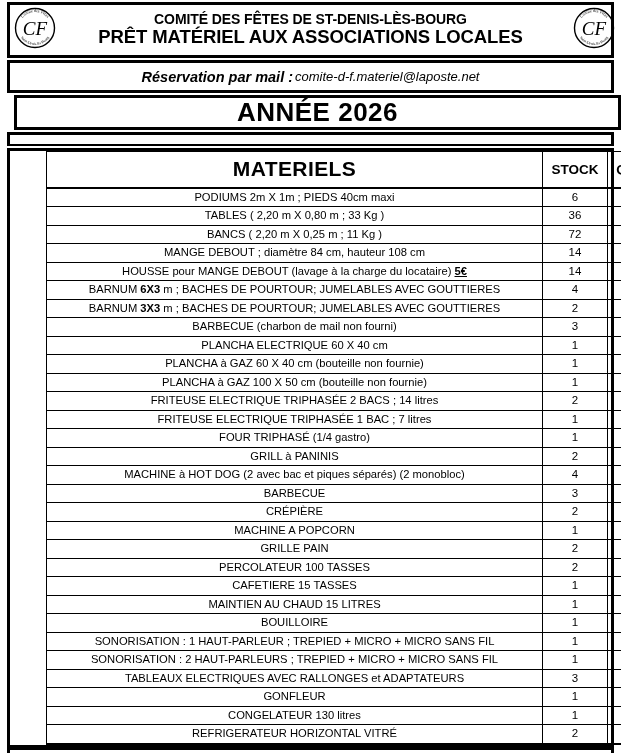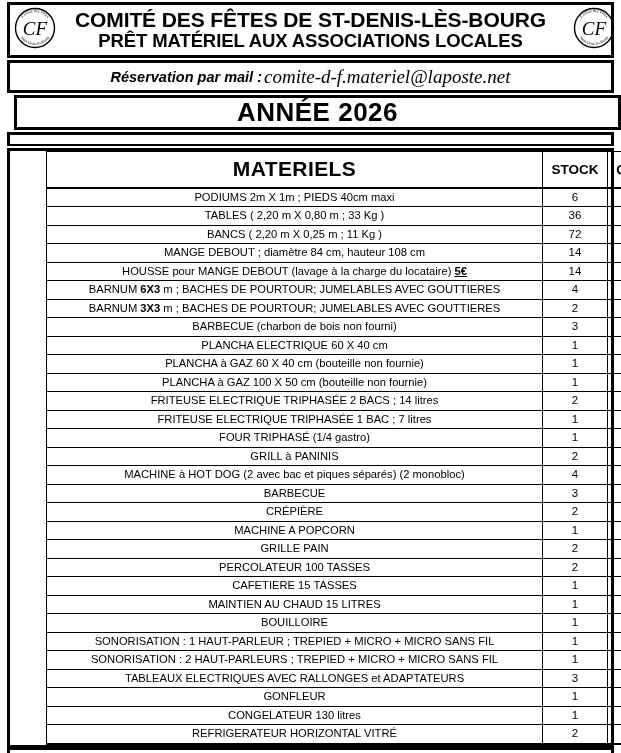--- a/index.html
+++ b/index.html
@@ -34,21 +34,21 @@
     background: #fff;
     display: flex;
     align-items: center;
     justify-content: center;
   }
   .masthead-titles {
     text-align: center;
     line-height: 1.12;
   }
   .masthead-titles .line1 {
-    font-size: 21px;
+    font-size: 14px;
     font-weight: bold;
     letter-spacing: -0.1px;
     white-space: nowrap;
   }
   .masthead-titles .line2 {
     font-size: 18.5px;
     font-weight: bold;
     letter-spacing: -0.1px;
     white-space: nowrap;
   }
@@ -78,24 +78,23 @@
     align-items: center;
     justify-content: center;
     gap: 2px;
   }
   .email-bar .label {
     font-size: 14.5px;
     font-style: italic;
     font-weight: bold;
   }
   .email-bar .addr {
-    font-size: 19px;
+    font-size: 13px;
     font-style: italic;
     font-weight: normal;
-    font-family: Liberation Serif, serif;
   }
 
   
   .year-bar {
     position: absolute;
     left: 14px;
     top: 95px;
     width: 607px;
     height: 35px;
     border: 3px solid #000;
@@ -308,21 +307,21 @@
             <td class="materiel">BARNUM <span class="em-b">6X3</span> m ; BACHES DE POURTOUR; JUMELABLES AVEC GOUTTIERES</td>
             <td class="stock">4</td>
             <td class="qte"></td>
           </tr>
           <tr>
             <td class="materiel">BARNUM <span class="em-b">3X3</span> m ; BACHES DE POURTOUR; JUMELABLES AVEC GOUTTIERES</td>
             <td class="stock">2</td>
             <td class="qte"></td>
           </tr>
           <tr>
-            <td class="materiel">BARBECUE (charbon de bois non fourni)</td>
+            <td class="materiel">BARBECUE (charbon de mail non fourni)</td>
             <td class="stock">3</td>
             <td class="qte"></td>
           </tr>
           <tr>
             <td class="materiel">PLANCHA ELECTRIQUE 60 X 40 cm</td>
             <td class="stock">1</td>
             <td class="qte"></td>
           </tr>
           <tr>
             <td class="materiel">PLANCHA à GAZ 60 X 40 cm  (bouteille non fournie)</td>

